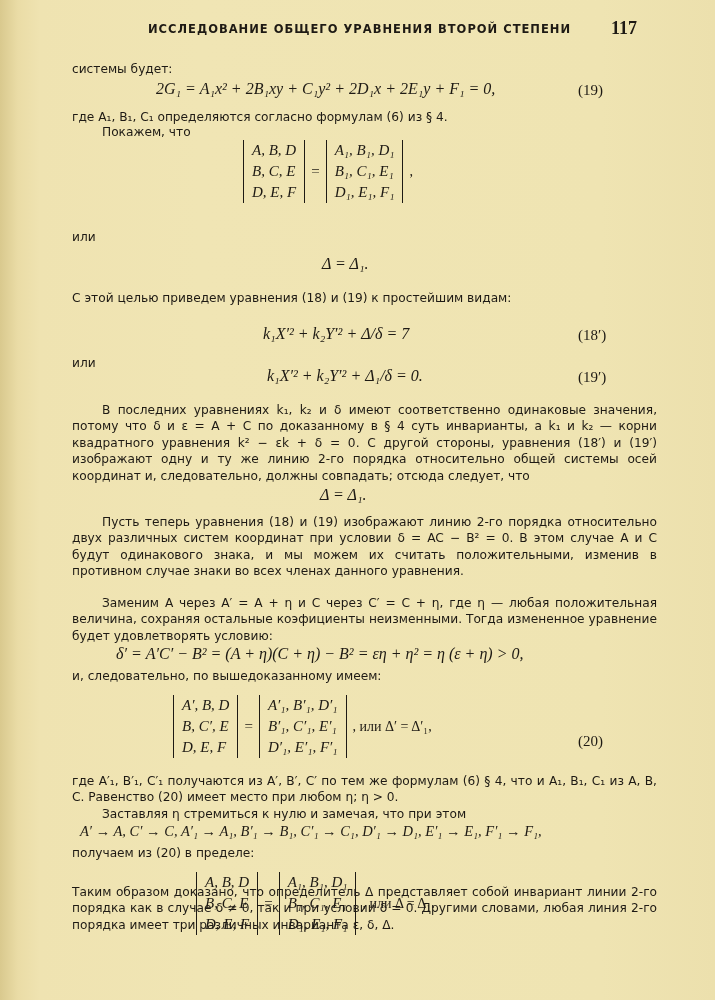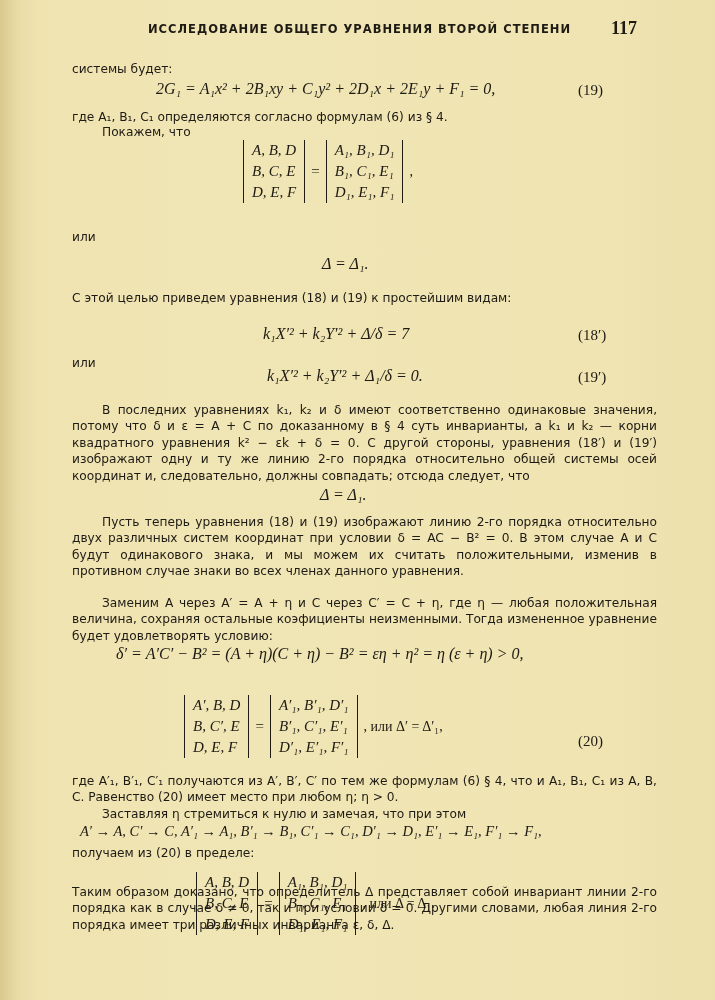--- a/index.html
+++ b/index.html
@@ -58,22 +58,23 @@
   <div class="eq" style="top:367px;left:267px">k₁X′² + k₂Y′² + Δ₁/δ = 0.</div>
   <div class="eqn" style="top:369px">(19′)</div>
 
   <div class="t ind" style="top:402px">В последних уравнениях k₁, k₂ и δ имеют соответственно одинаковые значения, потому что δ и ε = A + C по доказанному в § 4 суть инварианты, а k₁ и k₂ — корни квадратного уравнения k² − εk + δ = 0. С другой стороны, уравнения (18′) и (19′) изображают одну и ту же линию 2-го порядка относительно общей системы осей координат и, следовательно, должны совпадать; отсюда следует, что</div>
   <div class="eq" style="top:486px;left:320px">Δ = Δ₁.</div>
 
   <div class="t ind" style="top:514px">Пусть теперь уравнения (18) и (19) изображают линию 2-го порядка относительно двух различных систем координат при условии δ = AC − B² = 0. В этом случае A и C будут одинакового знака, и мы можем их считать положительными, изменив в противном случае знаки во всех членах данного уравнения.</div>
   <div class="t ind" style="top:595px">Заменим A через A′ = A + η и C через C′ = C + η, где η — любая положительная величина, сохраняя остальные коэфициенты неизменными. Тогда измененное уравнение будет удовлетворять условию:</div>
   <div class="eq" style="top:645px;left:116px">δ′ = A′C′ − B² = (A + η)(C + η) − B² = εη + η² = η (ε + η) &gt; 0,</div>
 
+  <div class="t" style="top:668px">и, следовательно, по вышедоказанному имеем:</div>
 
-  <div class="det" style="top:695px;left:184px">
+  <div class="det" style="top:695px;left:173px">
     <div class="mat">
       <div>A′, B, D</div>
       <div>B, C′, E</div>
       <div>D, E, F</div>
     </div>
     <span class="op">=</span>
     <div class="mat">
       <div>A′₁, B′₁, D′₁</div>
       <div>B′₁, C′₁, E′₁</div>
       <div>D′₁, E′₁, F′₁</div>

